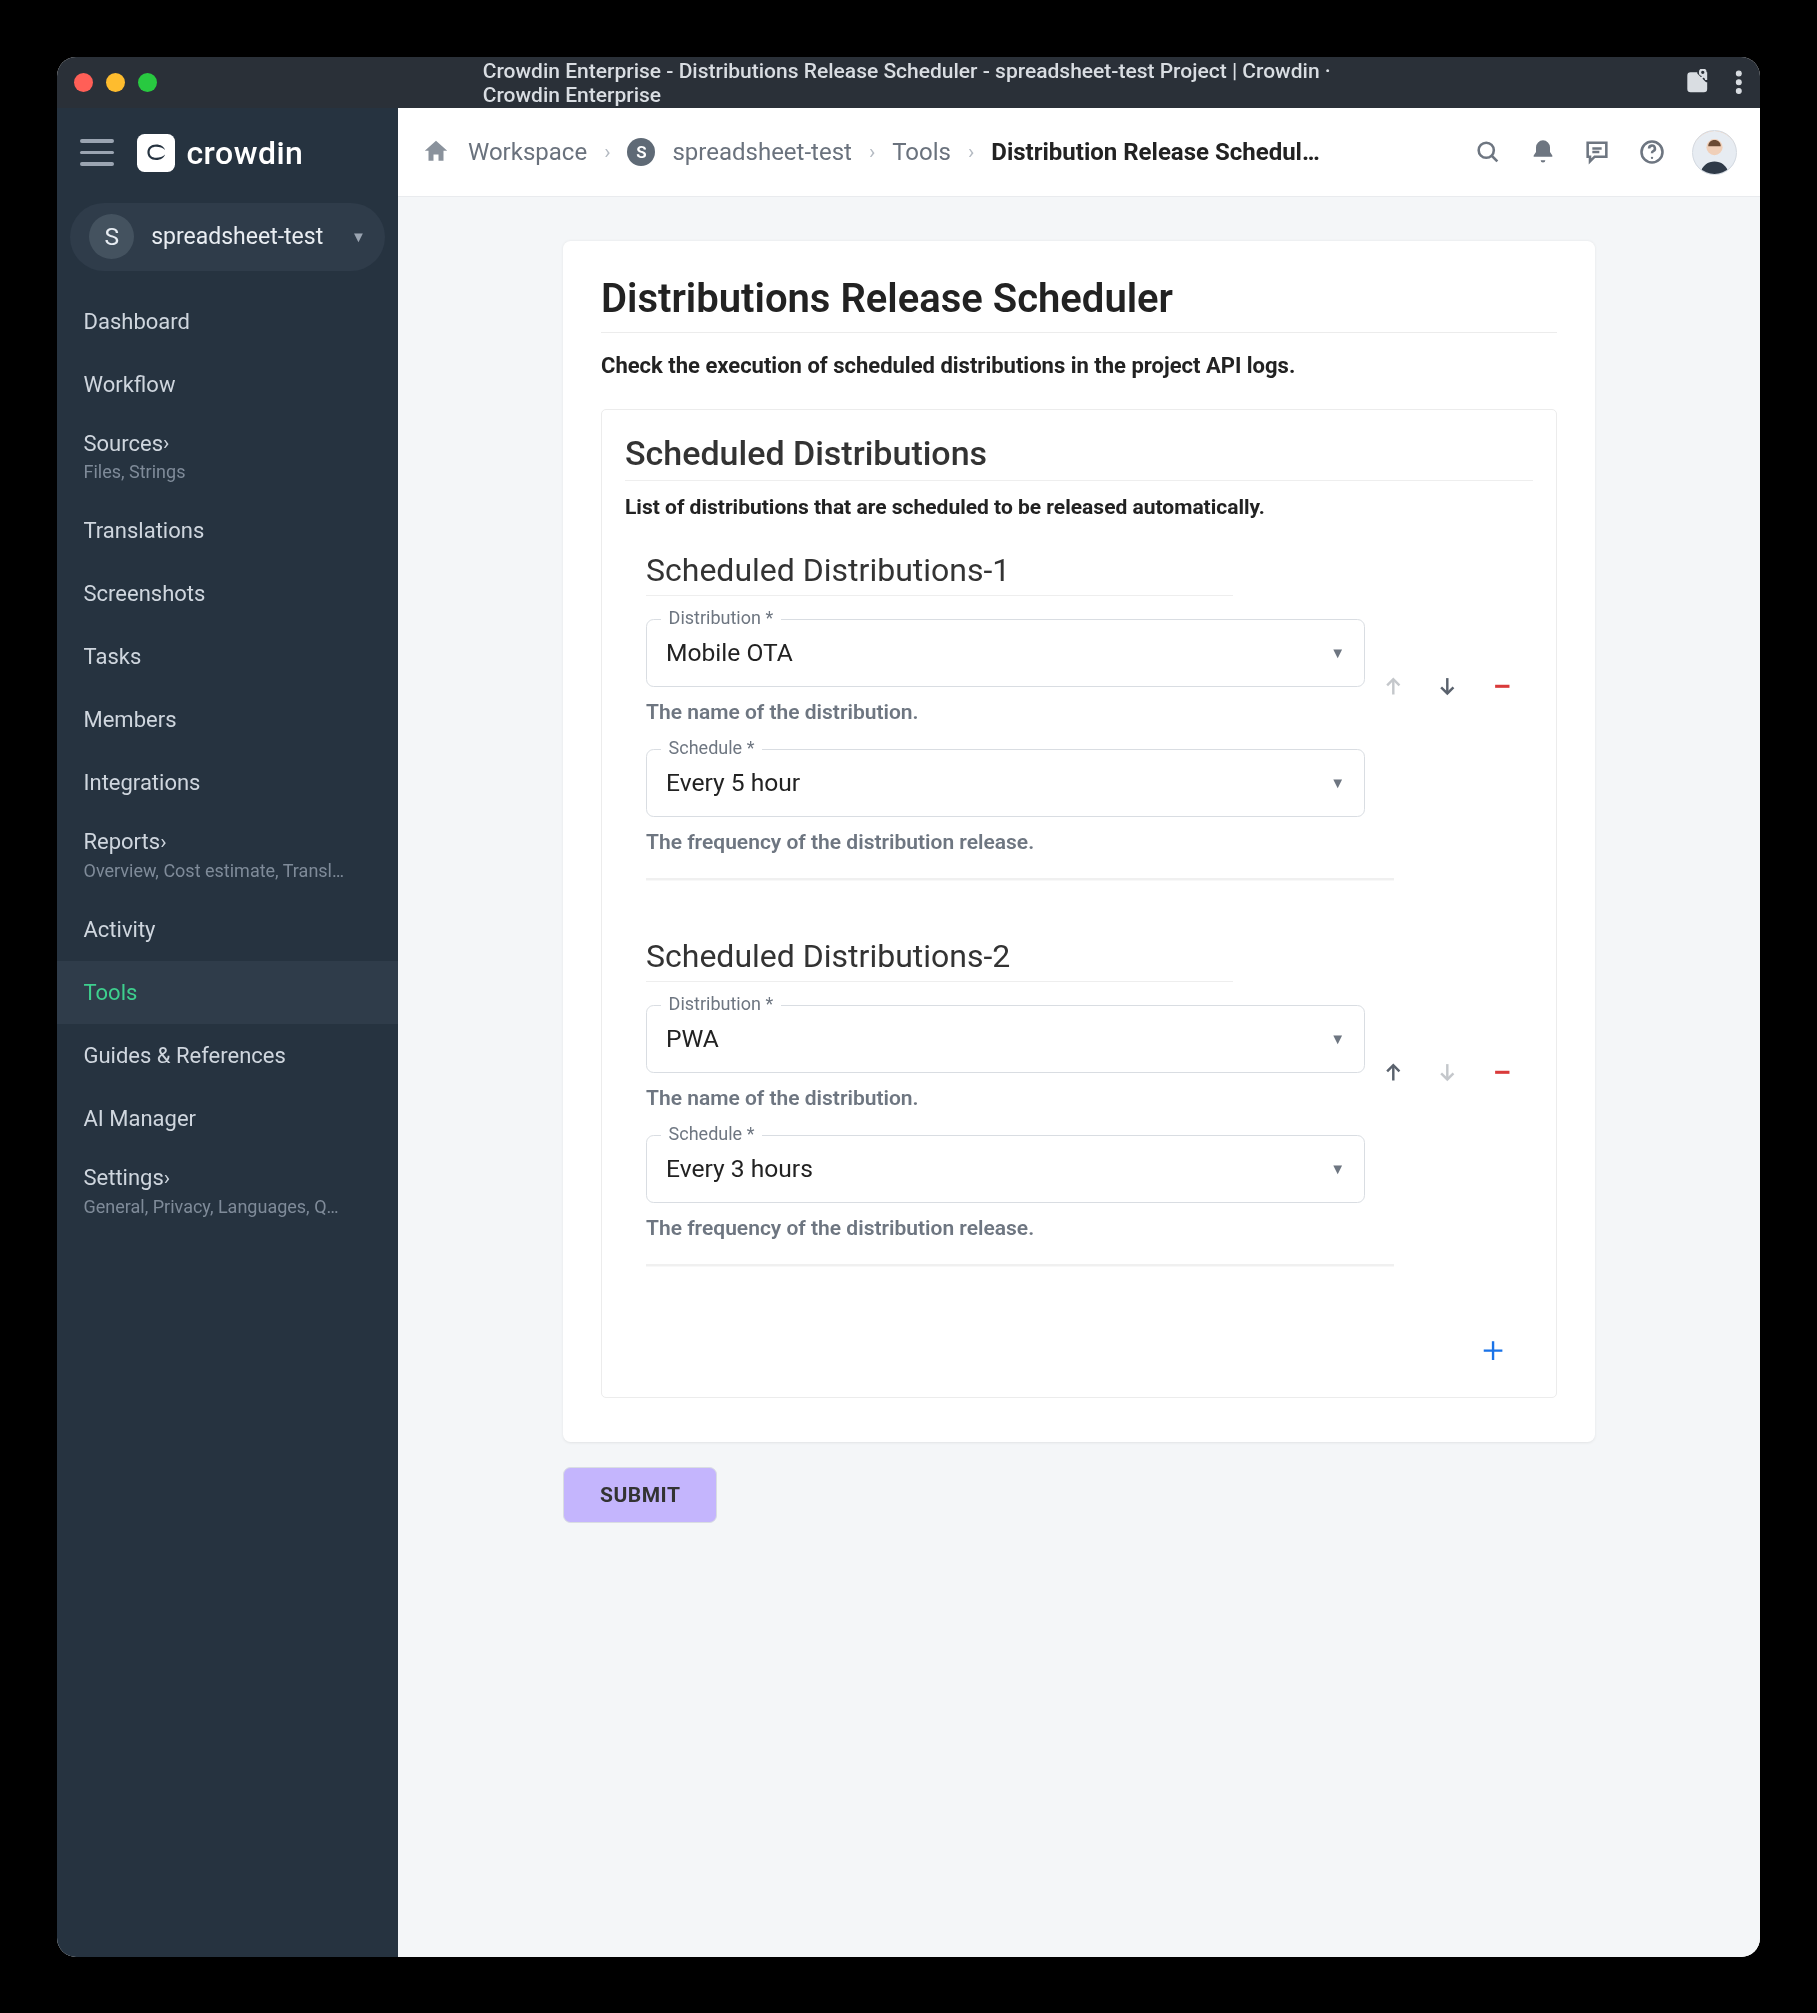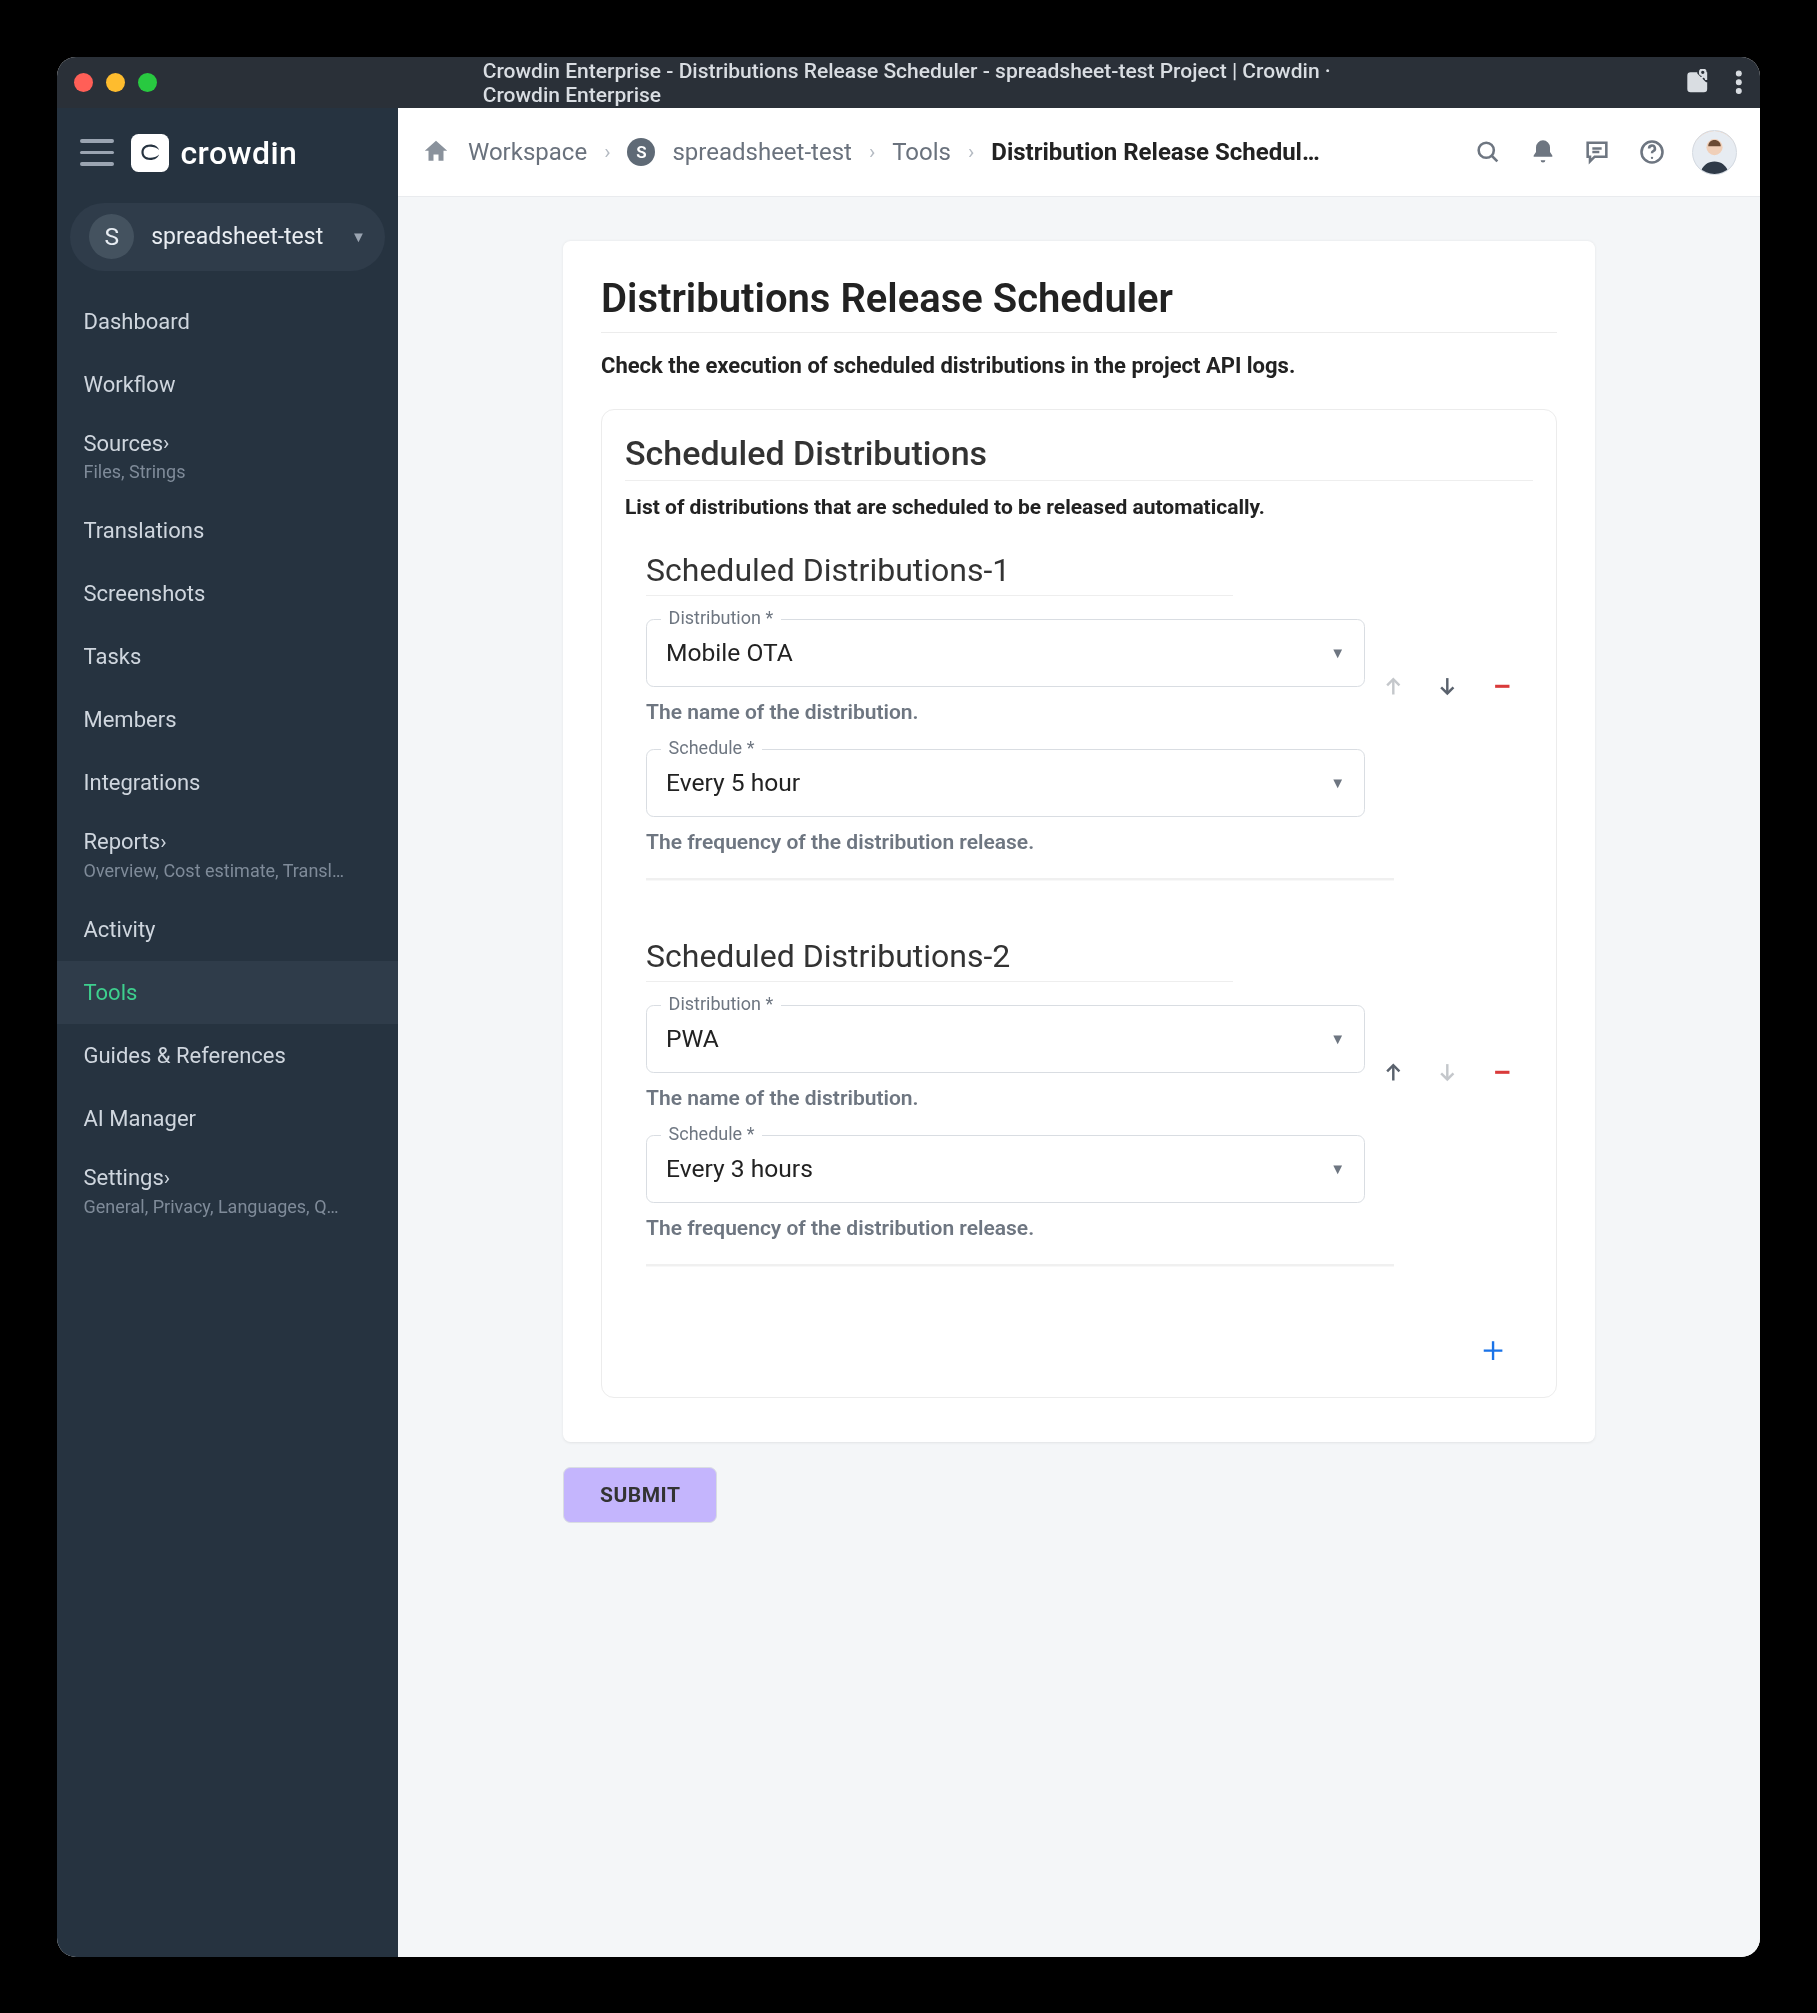--- a/index.html
+++ b/index.html
@@ -14,21 +14,21 @@
   .dot.red { background:#ff5f57; } .dot.yellow { background:#febc2e; } .dot.green { background:#28c940; }
   .title-text { position:absolute; left:50%; transform:translateX(-50%); font-size: 21px; color:#d9dde2; font-weight:500; }
   .title-right { margin-left:auto; display:flex; gap:24.6px; align-items:center; }
   .ext-icon { width:26.5px; height:26.5px; }
   .ext-icon svg, .kebab svg { stroke:#d9dde2; fill:#d9dde2; }
 
   .body { flex:1; display:flex; overflow:hidden; }
 
   
   .sidebar { width: 341px; background:#263340; color:#cfd6de; display:flex; flex-direction:column; }
-  .side-top { height:89px; display:flex; align-items:center; padding:0 23px; gap:17px; }
+  .side-top { height:89px; display:flex; align-items:center; padding:0 23px; gap:23px; }
   .hamburger { width:34px; height:26.5px; display:flex; flex-direction:column; justify-content:space-between; cursor:pointer; }
   .hamburger span { height:3.8px; background:#9aa4b1; border-radius:1.9px; }
   .logo { display:flex; align-items:center; gap:11.4px; }
   .logo-mark { width:38px; height:38px; border-radius:7.6px; background:#fff; display:flex; align-items:center; justify-content:center; }
   .logo-text { color:#fff; font-size:32px; font-weight:500; letter-spacing:0.5px; }
 
   .project-pill { margin: 5.7px 13.2px 19px; height:68px; border-radius:34px; background:#2f3c4a; display:flex; align-items:center; padding:0 19px; gap:17px; cursor:pointer; }
   .avatar-s { width:45px; height:45px; border-radius:50%; background:#44525f; color:#e8edf3; display:flex; align-items:center; justify-content:center; font-size:24.6px; }
   .proj-name { color:#e9edf2; font-size:23px; flex:1; }
   .caret-down { color:#9aa4b1; }
@@ -54,21 +54,21 @@
   .hdr-ico { width:28px; height:28px; cursor:pointer; }
   .user-avatar { width:45px; height:45px; border-radius:50%; background: radial-gradient(circle at 50% 30%, #f2d6c2 0 40%, #dbe3ec 60%); border:0.9px solid #d5dae1; overflow:hidden; }
   .user-avatar svg { width:100%; height:100%; }
 
   .content { flex:1; overflow:auto; padding:44px 38px; }
   .card { max-width:1032px; margin:0 auto 0; background:#fff; border-radius:7.6px; box-shadow:0 0.9px 2.8px rgba(0,0,0,0.08); padding:34px 38px 44px; }
   .page-title { font-size:40px; font-weight:600; color:#222; margin-bottom:3.8px; }
   .page-sub { font-size:22px; font-weight:700; color:#222; margin-top:21px; padding-bottom:3.8px; }
   .hr1 { height:0.9px; background:#ececec; margin:9.5px 0 0; }
 
-  .inner-card { margin-top:26.5px; border:0.9px solid #ececec; border-radius:13px; padding:23px 23px 7.6px; position:relative; }
+  .inner-card { margin-top:26.5px; border:0.9px solid #ececec; border-radius:5px; padding:23px 23px 7.6px; position:relative; }
   .sec-title { font-size:34px; color:#333; font-weight:500; }
   .sec-desc { font-size:21px; font-weight:700; margin-top:14px; color:#222; }
   .sec-hr { height:0.9px; background:#eee; margin:7.6px 0 28px; }
 
   .sd-block { padding: 0 0 21px 21px; position:relative; }
   .sd-title { font-size:32px; color:#333; margin-bottom:5.7px; }
   .sd-hr { height:0.9px; background:#eee; margin:5.7px 0 23px; max-width: 587px; }
 
   .field { position:relative; margin-bottom:9.5px; width: 719px; }
   .field-box { border:0.9px solid #d9dde2; border-radius:7.6px; height:68px; display:flex; align-items:center; padding:0 19px; justify-content:space-between; background:#fff; cursor:pointer; }

